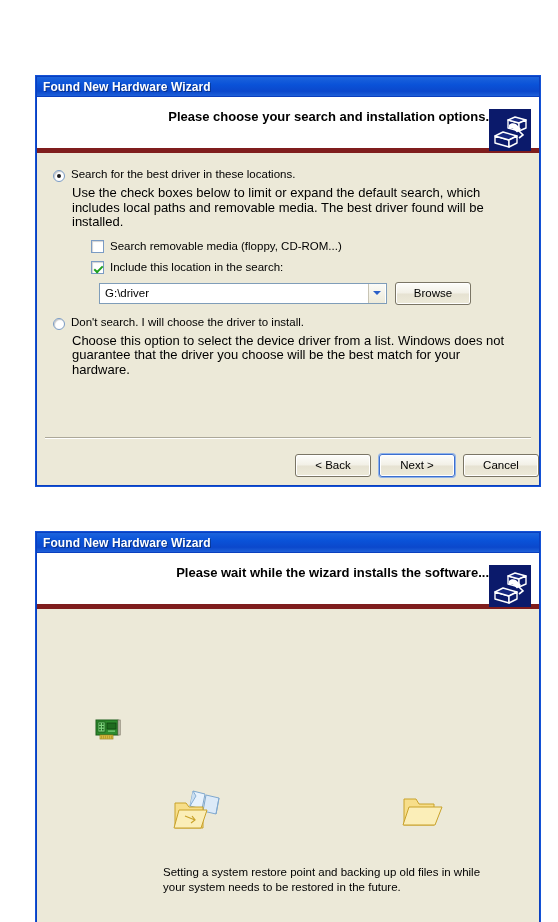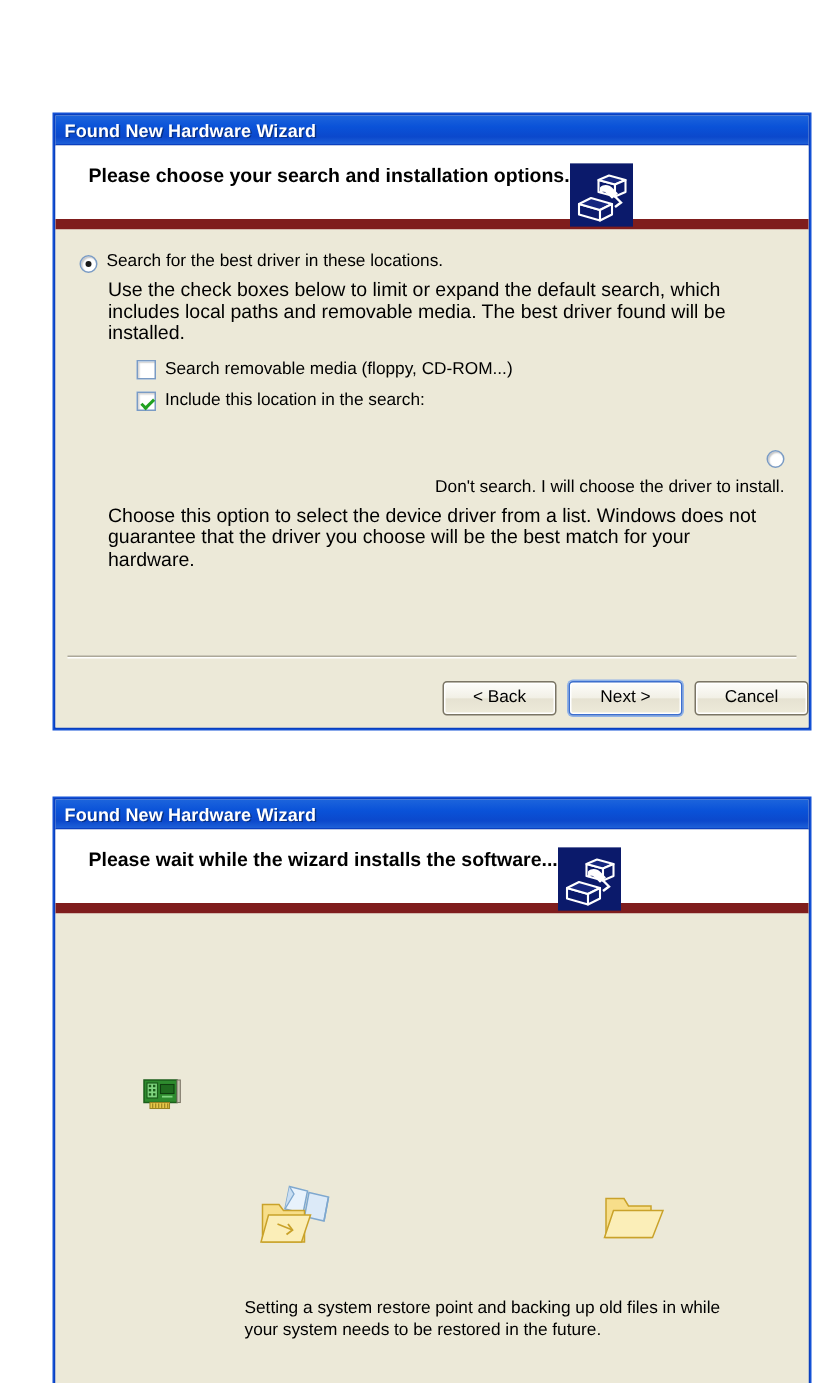--- a/index.html
+++ b/index.html
@@ -39,24 +39,24 @@
     font-weight: bold;
     letter-spacing: 0.1px;
     white-space: nowrap;
     text-shadow: 1px 1px 0 rgba(0,0,0,0.35);
   }
 
   
   .header {
     background: #ffffff;
     height: 56px;
-    border-bottom: 7px solid #7f1d1d;
+    border-bottom: 5px solid #7f1d1d;
     display: flex;
     align-items: flex-start;
-    justify-content: flex-start;
+    justify-content: flex-end;
     padding: 12px 0 0 0;
     position: relative;
   }
   .header-title {
     font-size: 13px;
     font-weight: bold;
     color: #000000;
     padding-left: 22px;
     line-height: 1.2;
   }
@@ -293,22 +293,31 @@
       <div class="check-row">
         <span class="checkbox"></span>
         <span class="check-label">Search removable media (floppy, CD-ROM...)</span>
       </div>
 
       <div class="check-row">
         <span class="checkbox checked"></span>
         <span class="check-label">Include this location in the search:</span>
       </div>
 
-
-      <div class="radio-row" style="margin-top:24px;flex-direction:column;">
+      <div class="combo-row">
+        <div class="combo">
+          <span class="combo-value">G:\driver</span>
+          <span class="combo-arrow">
+              <span class="chev"></span>
+            </span>
+        </div>
+        <div class="btn">Browse</div>
+      </div>
+
+      <div class="radio-row" style="margin-top:10px;">
         <span class="radio"></span>
         <span class="radio-label">Don't search. I will choose the driver to install.</span>
       </div>
 
       <div class="desc">Choose this option to select the device driver from a list.  Windows does not guarantee that the driver you choose will be the best match for your hardware.</div>
 
       <div class="footer-sep"></div>
 
       <div class="footer">
         <div class="btn">&lt; Back</div>

